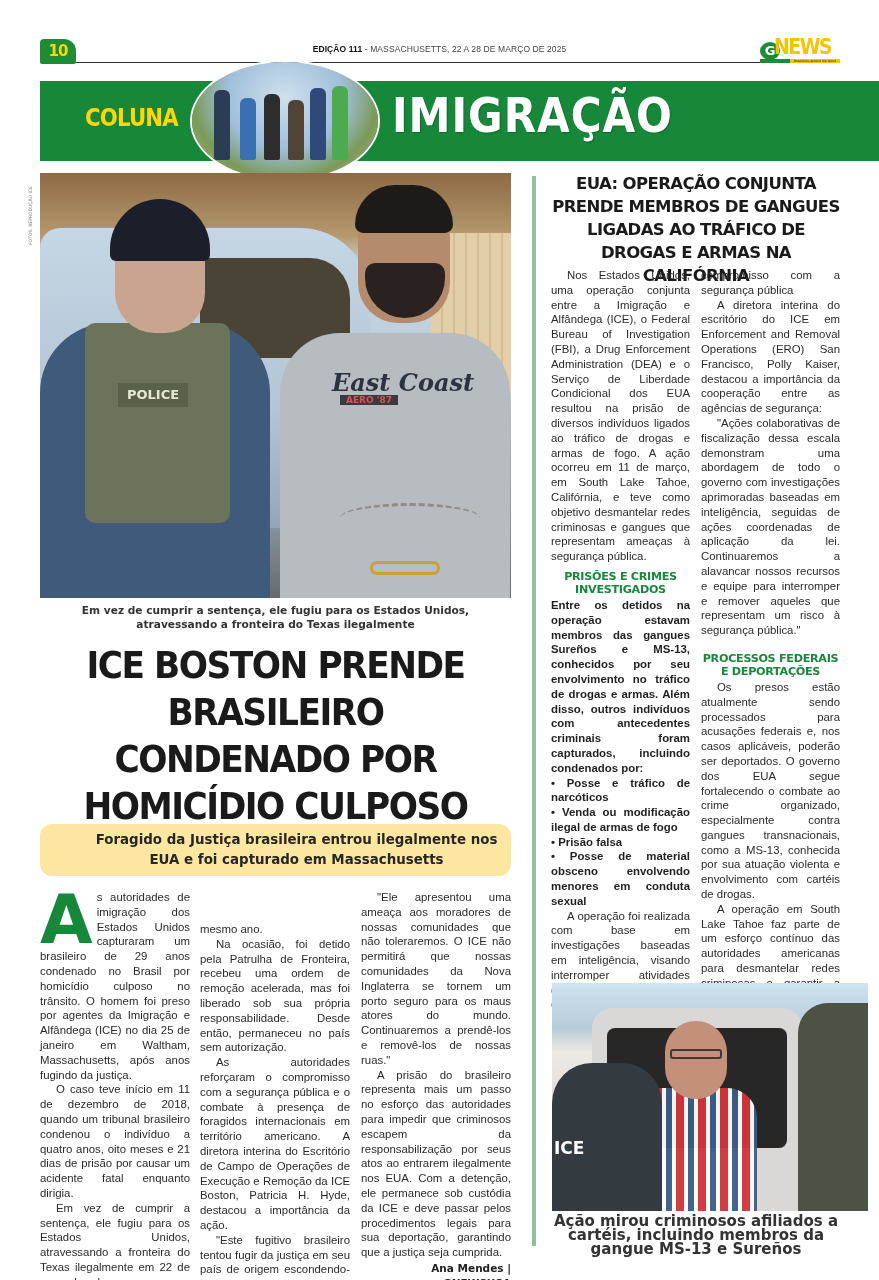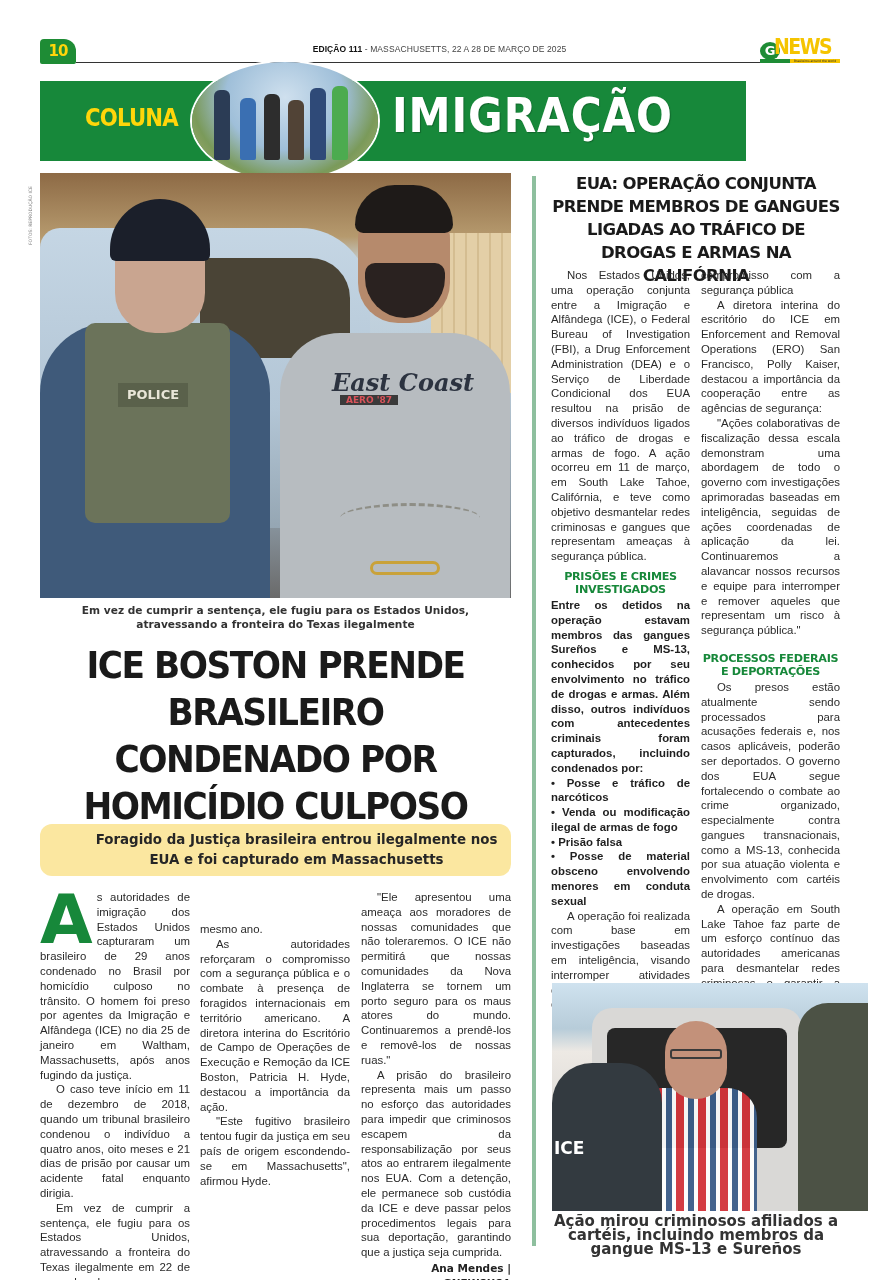--- a/index.html
+++ b/index.html
@@ -11,21 +11,21 @@
   .header-rule { position: absolute; left: 76px; right: 40px; top: 62px; height: 1px; background: #333; }
   .edition { position: absolute; left: 0; right: 0; top: 44px; text-align: center; font-family: "Liberation Sans", sans-serif; font-size: 8.5px; color: #444; letter-spacing: 0.1px; }
   .edition b { color: #111; }
   .logo { position: absolute; left: 760px; top: 38px; width: 80px; height: 26px; }
   .logo-g { position: absolute; left: 0; top: 4px; width: 20px; height: 18px; border-radius: 50%; background: #1e8c35; color: #fff; font-weight: 700; font-size: 13px; line-height: 18px; text-align: center; }
   .logo-word { position: absolute; left: 14px; top: -3px; font-family: "DejaVu Sans", sans-serif; font-weight: 700; font-size: 21px; color: #f5c400; letter-spacing: -1.5px; font-stretch: condensed; }
   .logo-bar { position: absolute; left: 0; top: 21px; width: 80px; height: 4px; background: #1e8c35; }
   .logo-tag { position: absolute; left: 30px; top: 21px; width: 50px; height: 4px; background: #f5c400; font-size: 3px; color: #222; line-height: 4px; text-align: center; overflow: hidden; }
 
   
-  .banner { position: absolute; left: 40px; top: 81px; width: 706px; height: 80px; background: #17883a; }
+  .banner { position: absolute; left: 40px; top: 81px; width: 840px; height: 80px; background: #17883a; }
   .banner-coluna { position: absolute; left: 45px; top: 22px; font-family: "DejaVu Sans", sans-serif; font-weight: 700; font-size: 25px; color: #ffd60a; letter-spacing: -1px; transform: scaleX(0.85); transform-origin: left; }
   .banner-title { position: absolute; left: 352px; top: 6px; font-family: "DejaVu Sans", sans-serif; font-weight: 700; font-size: 48px; color: #ffffff; letter-spacing: 1px; transform: scaleX(0.88); transform-origin: left; text-shadow: 1px 1px 1px rgba(0,0,0,0.25); }
   .banner-photo { position: absolute; left: 192px; top: 62px; width: 186px; height: 118px; border-radius: 50%; overflow: hidden;
     background: radial-gradient(ellipse at 50% 30%, #cfe0ee 0%, #9fbfd9 45%, #7a9a5a 70%, #b9b478 100%); box-shadow: 0 0 0 2px #ffffff; }
   .hiker { position: absolute; bottom: 20px; width: 16px; border-radius: 6px 6px 2px 2px; }
 
   
   .main-photo { position: absolute; left: 40px; top: 173px; width: 471px; height: 425px; overflow: hidden;
     background: linear-gradient(180deg, #8d6a45 0%, #b69a6e 15%, #c7d7e2 22%, #b8c9d6 50%, #8c9aa5 80%, #6a6a6a 100%); }
   .photo-credit { position: absolute; left: 28px; top: 175px; width: 10px; height: 70px; font-size: 4.5px; color: #777; writing-mode: vertical-rl; transform: rotate(180deg); white-space: nowrap; }
@@ -139,20 +139,21 @@
 
 <div class="deck">Foragido da Justiça brasileira entrou ilegalmente nos EUA e foi capturado em Massachusetts</div>
 
 <div class="col col-1">
   <p class="noind"><span class="dropcap">A</span><span>s autoridades de imigração dos Estados Unidos capturaram um brasileiro de 29 anos condenado no Brasil por homicídio culposo no trânsito. O homem foi preso por agentes da Imigração e Alfândega (ICE) no dia 25 de janeiro em Waltham, Massachusetts, após anos fugindo da justiça.</span></p>
   <p>O caso teve início em 11 de dezembro de 2018, quando um tribunal brasileiro condenou o indivíduo a quatro anos, oito meses e 21 dias de prisão por causar um acidente fatal enquanto dirigia.</p>
   <p>Em vez de cumprir a sentença, ele fugiu para os Estados Unidos, atravessando a fronteira do Texas ilegalmente em 22 de novembro do</p>
 </div>
 <div class="col col-2">
   <p class="noind">mesmo ano.</p>
+  <p>Na ocasião, foi detido pela Patrulha de Fronteira, recebeu uma ordem de remoção acelerada, mas foi liberado sob sua própria responsabilidade. Desde então, permaneceu no país sem autorização.</p>
   <p>As autoridades reforçaram o compromisso com a segurança pública e o combate à presença de foragidos internacionais em território americano. A diretora interina do Escritório de Campo de Operações de Execução e Remoção da ICE Boston, Patricia H. Hyde, destacou a importância da ação.</p>
   <p>"Este fugitivo brasileiro tentou fugir da justiça em seu país de origem escondendo-se em Massachusetts", afirmou Hyde.</p>
 </div>
 <div class="col col-3">
   <p>"Ele apresentou uma ameaça aos moradores de nossas comunidades que não toleraremos. O ICE não permitirá que nossas comunidades da Nova Inglaterra se tornem um porto seguro para os maus atores do mundo. Continuaremos a prendê-los e removê-los de nossas ruas."</p>
   <p>A prisão do brasileiro representa mais um passo no esforço das autoridades para impedir que criminosos escapem da responsabilização por seus atos ao entrarem ilegalmente nos EUA. Com a detenção, ele permanece sob custódia da ICE e deve passar pelos procedimentos legais para sua deportação, garantindo que a justiça seja cumprida.</p>
   <div class="signature">Ana Mendes | GNEWSUSA</div>
 </div>
 
 <div class="divider"></div>

